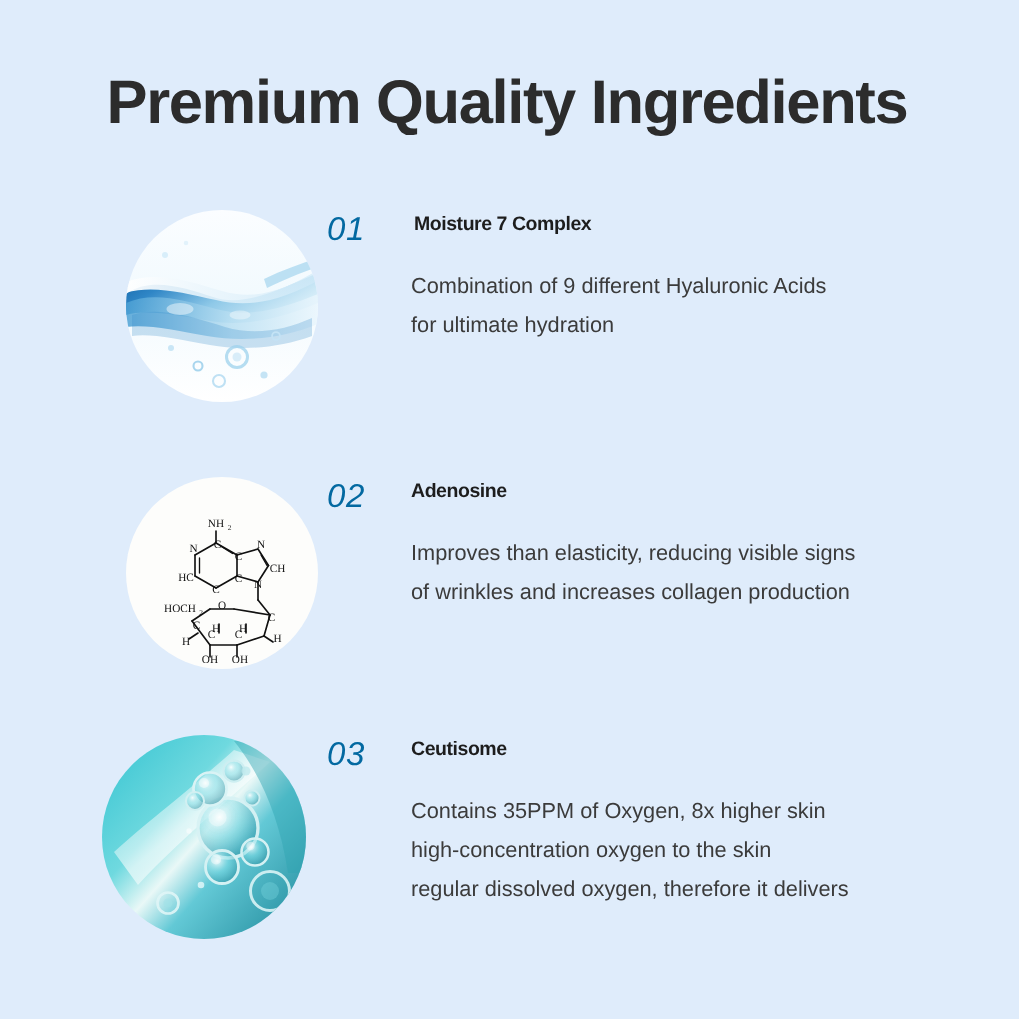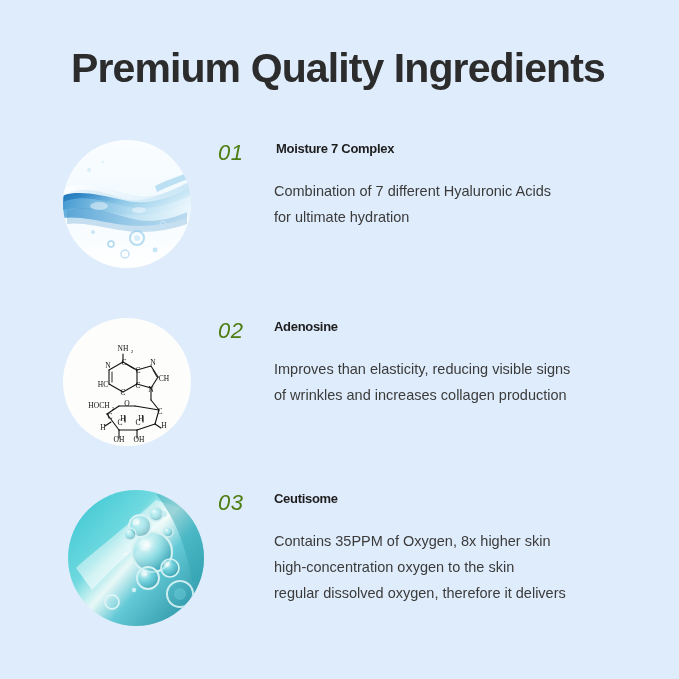--- a/index.html
+++ b/index.html
@@ -40,21 +40,21 @@
     left: 0;
     width: 679px;
     height: 140px;
   }
   .row-1 { top: 140px; }
   .row-2 { top: 318px; }
   .row-3 { top: 490px; }
 
   .thumb {
     position: absolute;
-    left: 63px;
+    left: 84px;
     top: 0;
     width: 128px;
     height: 128px;
     border-radius: 50%;
     overflow: hidden;
   }
   .row-3 .thumb {
     left: 68px;
     width: 136px;
     height: 136px;
@@ -72,21 +72,21 @@
     position: relative;
     height: 30px;
   }
   .item-num {
     position: absolute;
     left: 0;
     top: 0;
     font-size: 22px;
     font-style: italic;
     font-weight: 500;
-    color: #4d7c0f;
+    color: #0369a1;
     letter-spacing: 0.5px;
   }
   .item-name {
     position: absolute;
     left: 56px;
     top: 1px;
     font-size: 13px;
     font-weight: bold;
     color: #1d1d1d;
     letter-spacing: -0.3px;
@@ -157,21 +157,21 @@
         <circle cx="100" cy="84" r="2.6" fill="none" stroke="#c4e3f5" stroke-width="1.2"></circle>
       </svg>
     </div>
 
     <div class="item-body">
       <div class="item-head">
         <span class="item-num">01</span>
         <span class="item-name">Moisture 7 Complex</span>
       </div>
       <div class="item-desc">
-        <span class="line">Combination of 7 different Hyaluronic Acids</span>
+        <span class="line">Combination of 9 different Hyaluronic Acids</span>
         <span class="line">for ultimate hydration</span>
       </div>
     </div>
   </div>
 
   <div class="item-row row-2">
 
     <div class="thumb">
       <svg viewBox="0 0 128 128" preserveAspectRatio="xMidYMid slice">
         <rect x="0" y="0" width="128" height="128" fill="#fdfdfb"></rect>

